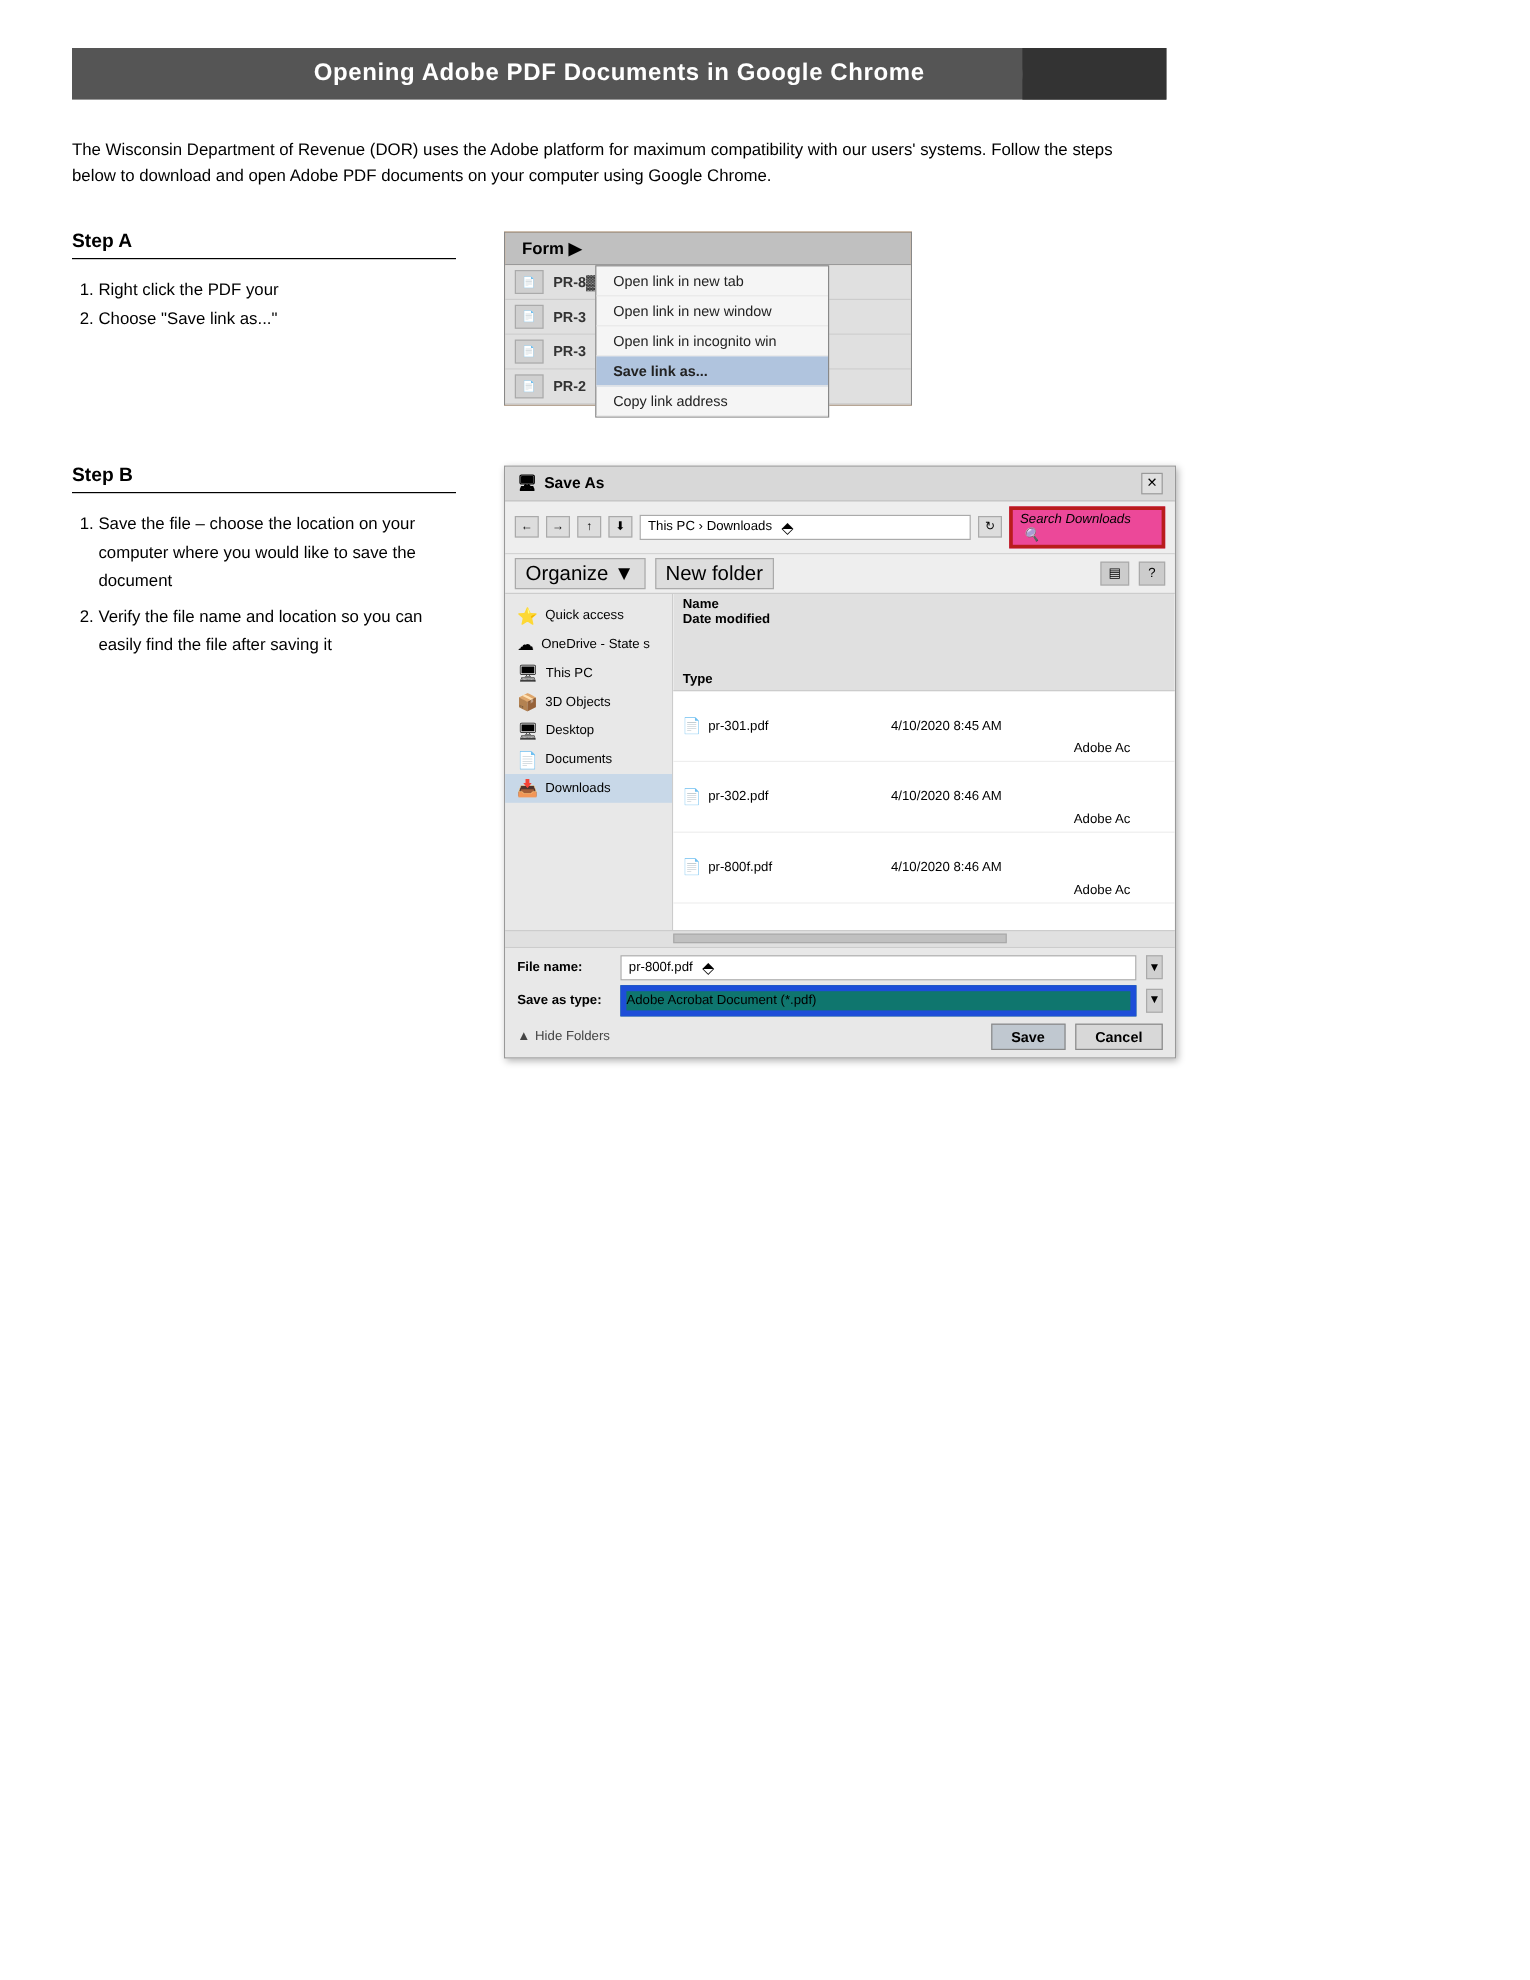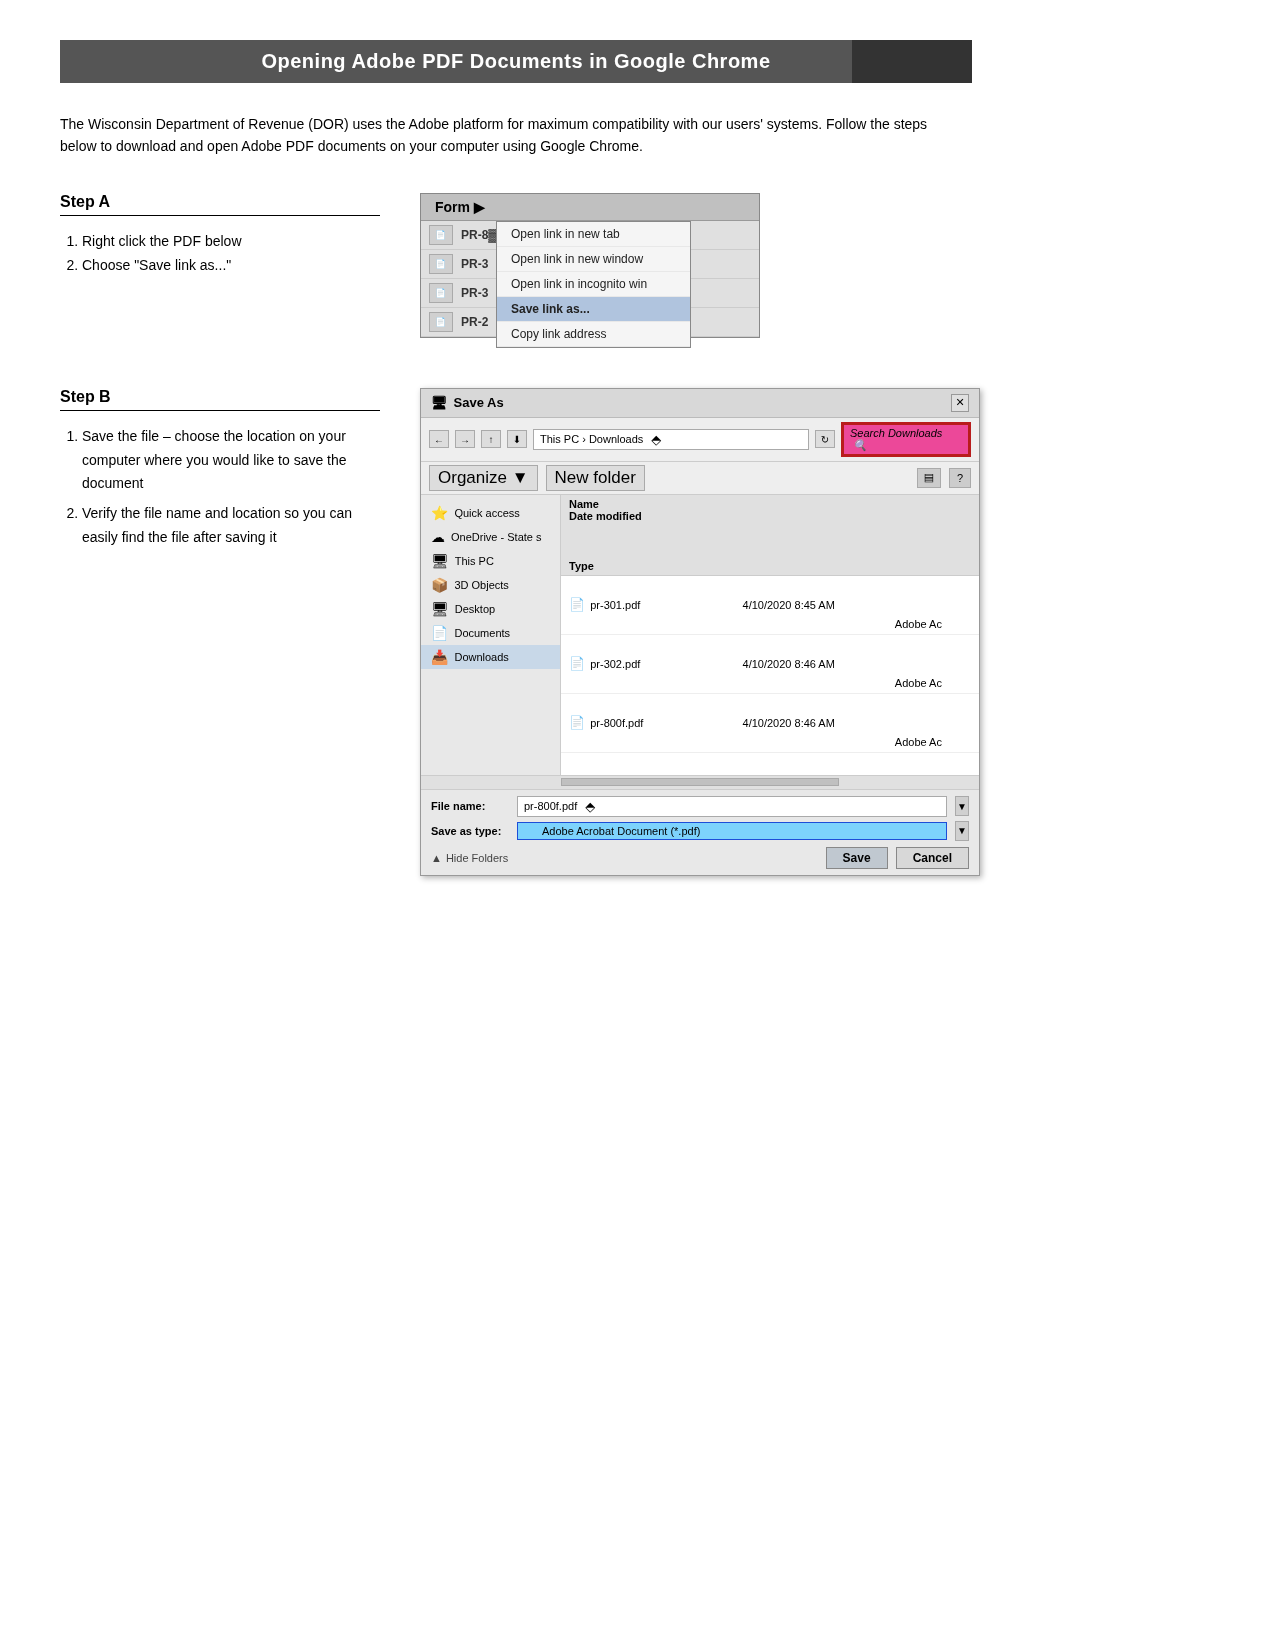--- a/index.html
+++ b/index.html
@@ -311,23 +311,23 @@
       border: 1px solid #aaa;
       padding: 2px 6px;
       flex: 1;
       font-size: 11px;
       display: flex;
       align-items: center;
       gap: 4px;
     }
 
     .footer-select {
-      background: #7dd3fc;
-      border: 1px solid #1d4ed8;
-      padding: 2px 24px;
+      background: #0f766e;
+      border: 5px solid #1d4ed8;
+      padding: 2px 0;
       flex: 1;
       font-size: 11px;
     }
 
     .footer-actions {
       display: flex;
       justify-content: space-between;
       align-items: center;
       margin-top: 6px;
     }
@@ -410,21 +410,21 @@
     </div>
     <div class="header-dark-box"></div>
   </div>
 
   <p class="intro-text">The Wisconsin Department of Revenue (DOR) uses the Adobe platform for maximum compatibility with our users' systems. Follow the steps below to download and open Adobe PDF documents on your computer using Google Chrome.</p>
 
   <div class="section">
     <div class="section-left">
       <div class="step-heading">Step A</div>
       <ol class="step-list">
-        <li>Right click the PDF below</li>
+        <li>Right click the PDF your</li>
         <li>Choose "Save link as..."</li>
       </ol>
     </div>
 
     <div class="section-right">
 
       <div class="ctx-combined" style="width:340px;">
 
         <div style="background:#c0c0c0; border-bottom:1px solid #999; padding:5px 14px; font-size:14px; font-weight:bold; display:flex; align-items:center; gap:8px;">
           <span>Form ▶</span>

